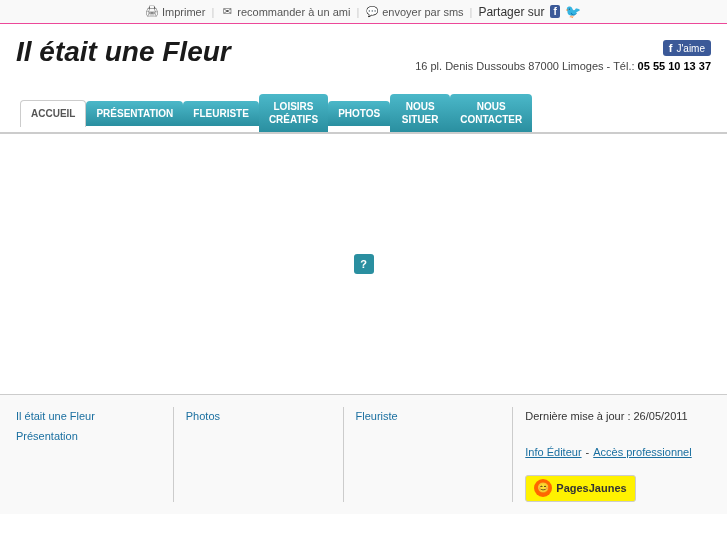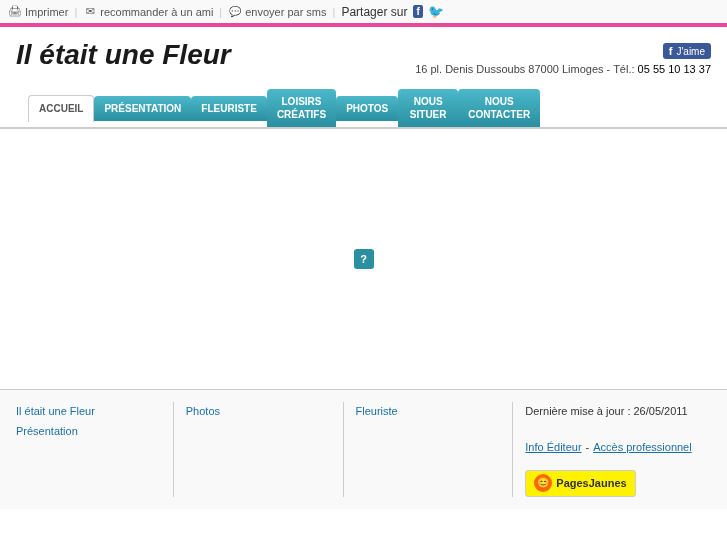--- a/index.html
+++ b/index.html
@@ -8,24 +8,24 @@
       font-size: 12px;
       color: #333;
       background: #fff;
       width: 727px;
       min-height: 545px;
     }
 
     
     .top-toolbar {
       display: flex;
-      justify-content: flex-start;
+      justify-content: center;
       align-items: center;
       padding: 4px 8px;
-      border-bottom: 4px solid #ec4899;
+      border-bottom: 1px solid #ec4899;
       gap: 6px;
       background: #f9f9f9;
     }
     .toolbar-item {
       display: flex;
       align-items: center;
       gap: 3px;
       font-size: 11px;
       color: #555;
       cursor: pointer;
@@ -92,29 +92,29 @@
       padding: 2px 6px;
       border-radius: 3px;
       margin-bottom: 4px;
       cursor: pointer;
     }
     .fb-like-btn::before { content: "f"; font-weight: bold; font-size: 11px; }
     .address-tel {
       font-size: 11px;
       color: #444;
     }
-    .tel-bold { font-weight: normal; color: #000; }
+    .tel-bold { font-weight: bold; color: #000; }
 
     
     .nav-bar {
       display: flex;
       align-items: center;
-      padding: 0 28px;
+      padding: 0 20px;
       border-bottom: 2px solid #ccc;
-      margin-top: 8px;
+      margin-top: 16px;
     }
     .nav-item {
       padding: 6px 10px;
       font-size: 10px;
       font-weight: bold;
       text-transform: uppercase;
       text-align: center;
       cursor: pointer;
       border-radius: 4px 4px 0 0;
       line-height: 1.3;

